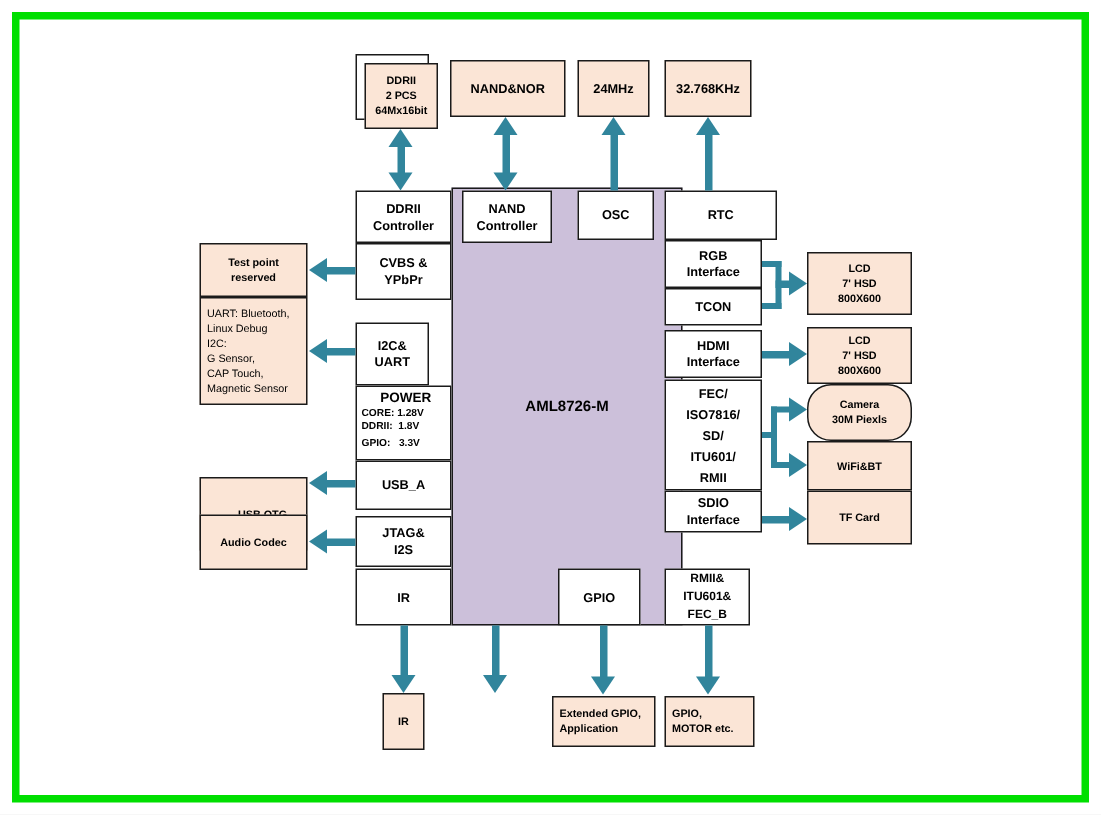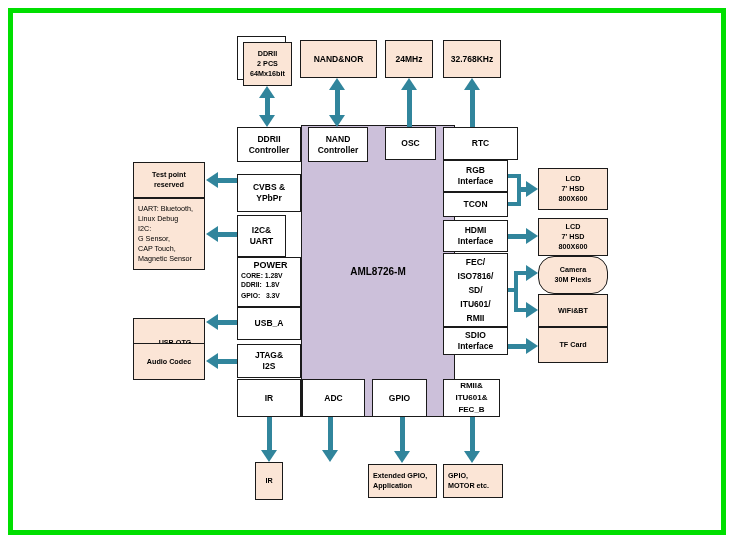--- a/index.html
+++ b/index.html
@@ -62,36 +62,35 @@
   <div class="box pbox" style="left:385px;top:40px;width:48px;height:38px;">24MHz</div>
   <div class="box pbox" style="left:443px;top:40px;width:58px;height:38px;">32.768KHz</div>
 
   <div class="box wbox" style="left:237px;top:127px;width:64px;height:35px;">DDRII
 Controller</div>
   <div class="box wbox" style="left:308px;top:127px;width:60px;height:35px;">NAND
 Controller</div>
   <div class="box wbox" style="left:385px;top:127px;width:51px;height:33px;">OSC</div>
   <div class="box wbox" style="left:443px;top:127px;width:75px;height:33px;">RTC</div>
 
-  <div class="box wbox" style="left:237px;top:162px;width:64px;height:38px;margin-top:12px;">CVBS &amp;
+  <div class="box wbox" style="left:237px;top:162px;width:64px;height:38px;">CVBS &amp;
 YPbPr</div>
   <div class="box wbox" style="left:237px;top:215px;width:49px;height:42px;">I2C&amp;
 UART</div>
   <div class="box wbox power-box" style="left:237px;top:257px;width:64px;height:50px;">
     <div class="power-title">POWER</div>
     <div class="power-line">CORE: 1.28V</div>
     <div class="power-line">DDRII:  1.8V</div>
     <div class="power-line" style="margin-top:2px;">GPIO:   3.3V</div>
   </div>
   <div class="box wbox" style="left:237px;top:307px;width:64px;height:33px;">USB_A</div>
   <div class="box wbox" style="left:237px;top:344px;width:64px;height:34px;">JTAG&amp;
 I2S</div>
 
   <div class="box wbox" style="left:237px;top:379px;width:64px;height:38px;">IR</div>
-  <div class="box wbox" style="left:302px;top:379px;width:63px;height:38px;">ADC</div>
   <div class="box wbox" style="left:372px;top:379px;width:55px;height:38px;">GPIO</div>
   <div class="box wbox" style="left:443px;top:379px;width:57px;height:38px;font-size:8px;line-height:12px;">RMII&amp;
 ITU601&amp;
 FEC_B</div>
 
   <div class="box wbox" style="left:443px;top:160px;width:65px;height:32px;text-align:center;">RGB
 Interface</div>
   <div class="box wbox" style="left:443px;top:192px;width:65px;height:25px;">TCON</div>
   <div class="box wbox" style="left:443px;top:220px;width:65px;height:32px;">HDMI
 Interface</div>

